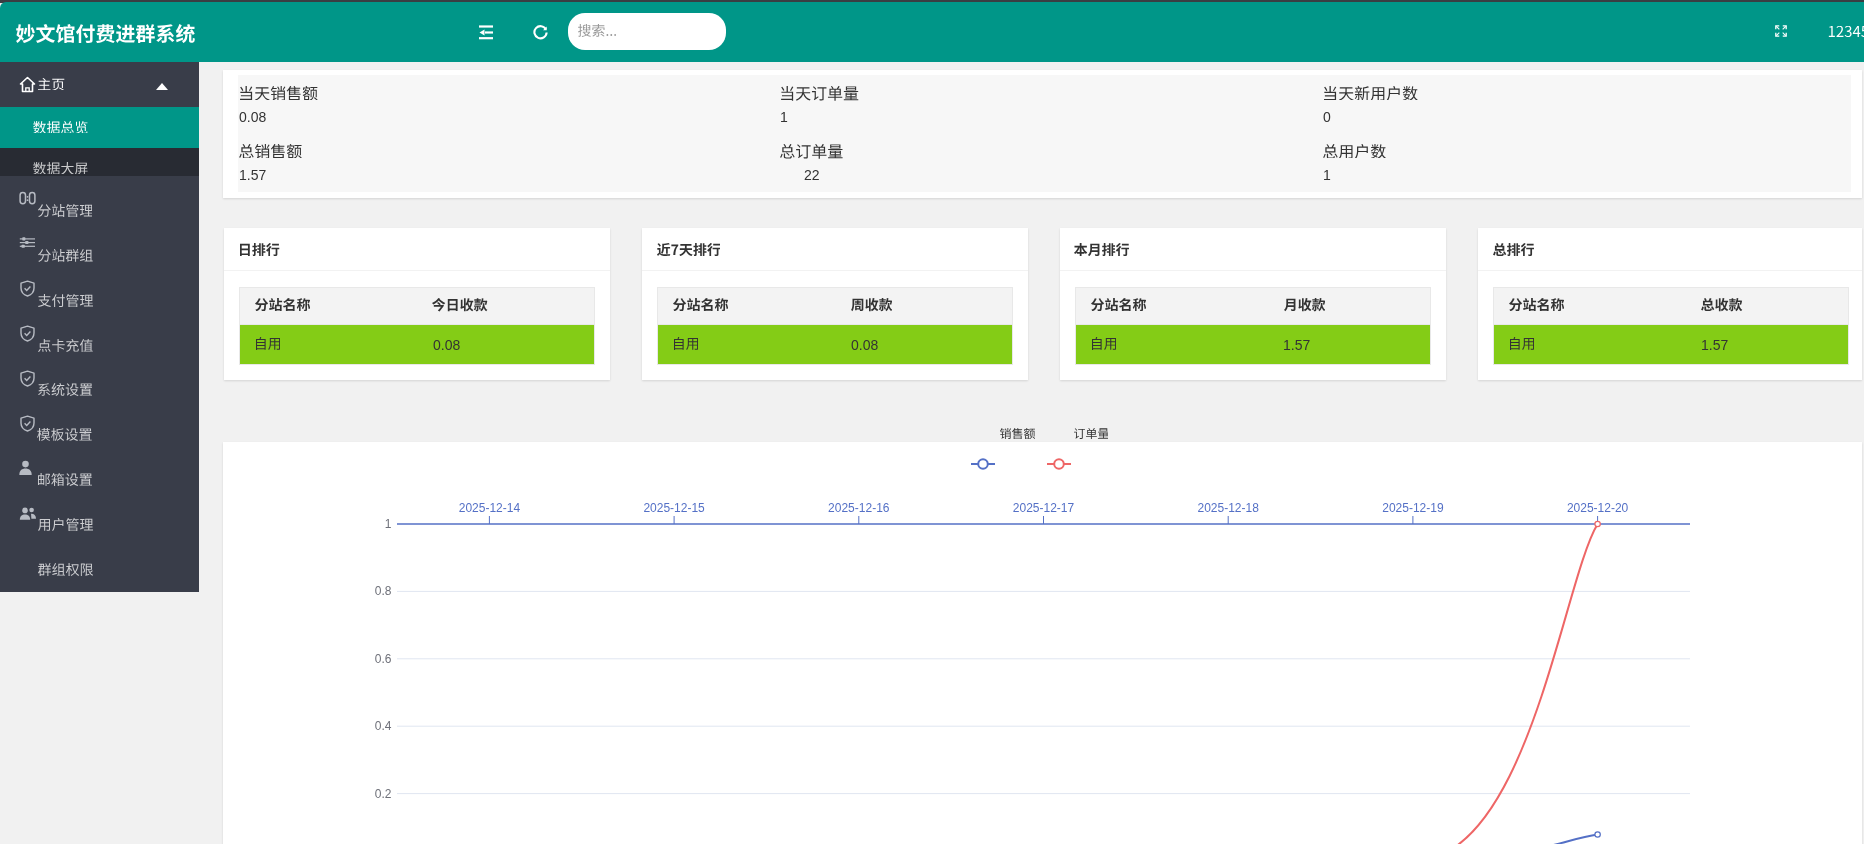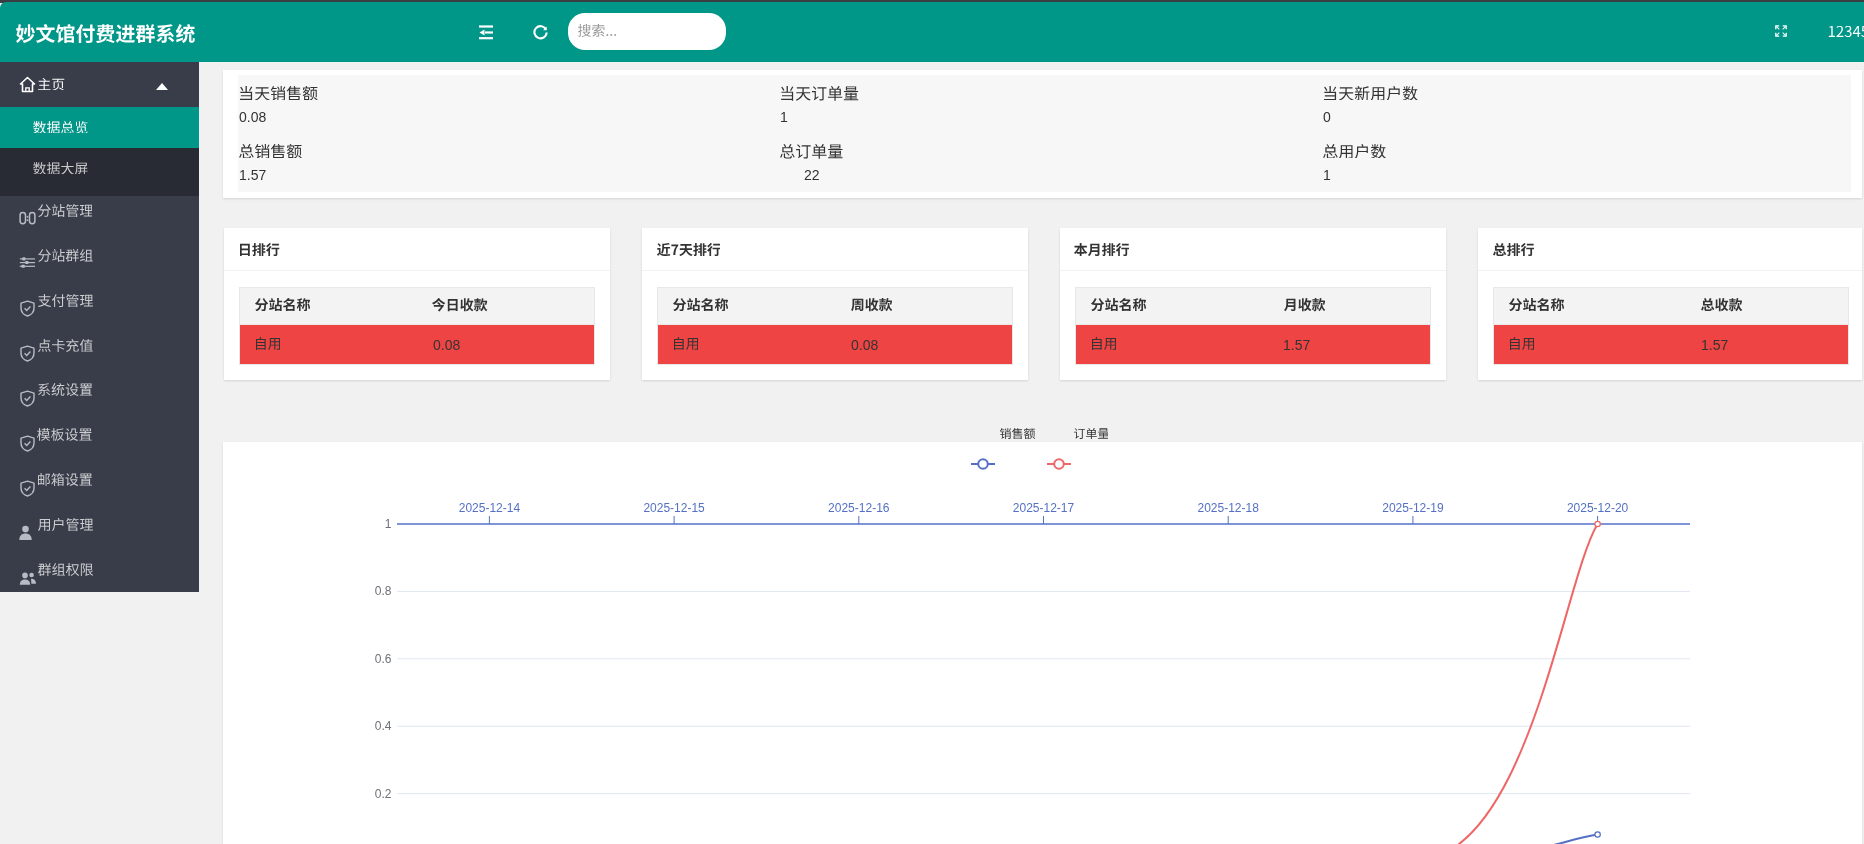--- a/index.html
+++ b/index.html
@@ -17,36 +17,36 @@
 
 #search { left:568px; top:13px; width:158px; height:37px; background:#fff; border-radius:17px; }
 #search span { position:absolute; left:16px; top:10px; color:#999; font-size:14px; }
 
 #side { left:0; top:62px; width:199px; height:530px; background:#393D49; }
 .nav-item { position:relative; height:45px; line-height:45px; color:rgba(255,255,255,0.75); font-size:18px;padding-left:48px; }
 .nav-item .txt { position:absolute; left:38px; top:0; }
 .nav-item svg { position:absolute; left:19px; top:14px; }
 #home-item { color:#fff; }
 .sub-active { height:41px; line-height:41px; background:#009688; color:#fff; font-size:14px; padding-left:33px; }
-.sub-item  { height:48px; line-height:40px; background:#282B33; color:rgba(255,255,255,0.75); font-size:14px; padding-left:33px; }
+.sub-item  { height:28px; line-height:40px; background:#282B33; color:rgba(255,255,255,0.75); font-size:14px; padding-left:33px; }
 .caret { position:absolute; right:31px; top:21px; width:0; height:0; border-left:6px solid transparent; border-right:6px solid transparent; border-bottom:7px solid #fff; }
 
 .card { position:absolute; background:#fff; box-shadow:0 1px 2px rgba(0,0,0,0.12); }
 #stats { left:223px; top:70px; width:1639px; height:128px; }
 #statgray { position:absolute; left:15px; top:5px; right:11px; bottom:6px; background:#f7f7f7; }
 .stat-col { position:absolute; top:0; width:540px; height:117px; }
 .stat-label { position:absolute; left:1px; font-size:16px; color:#333; }
 .stat-value { position:absolute; left:1px; font-size:14px; color:#333; }
 
 .rank { top:228px; width:386px; height:152px; }
 .rank .hd { position:absolute; left:0; top:0; right:0; height:43px; border-bottom:1px solid #f2f2f2; }
 .rank .hd span { position:absolute; left:15px; top:14px; font-size:14px; font-weight:bold; color:#333; }
 .rtable { position:absolute; left:15px; top:59px; width:356px; border:1px solid #e8e8e8; }
 .rtable .trh { height:37px; background:#f3f3f3; border-bottom:1px solid #e8e8e8; position:relative; }
-.rtable .trd { height:39px; background:#ef4444; position:relative; }
+.rtable .trd { height:39px; background:#84cc16; position:relative; }
 .rtable .c1 { position:absolute; left:15px; top:50%; transform:translateY(-50%); font-size:14px; color:#333; }
 .rtable .c2 { position:absolute; left:193px; top:50%; transform:translateY(-50%); font-size:14px; color:#333; }
 .rank3 .c2, .rank4 .c2 { left:207px; }
 .rank4 { width:384px; }
 .rtable .trh .c1, .rtable .trh .c2 { font-weight:bold; }
 
 #chartcard { left:223px; top:411px; width:1639px; height:433px;margin-top:31px; }
 </style>
 </head>
 <body>
@@ -127,27 +127,20 @@
           <path d="M5.6 8.3 L7.7 10.4 L11.4 6.5" fill="none" stroke="#b7bbc3" stroke-width="1.4"></path>
         </svg>
     <span class="txt">分站管理</span>
   </div>
   <div class="nav-item">
     <svg width="17" height="17" viewBox="0 0 17 17">
           <path d="M8.5 1.2 L15 3.2 V8 C15 12.2 12.2 14.8 8.5 16 C4.8 14.8 2 12.2 2 8 V3.2 Z" fill="none" stroke="#b7bbc3" stroke-width="1.4" stroke-linejoin="round"></path>
           <path d="M5.6 8.3 L7.7 10.4 L11.4 6.5" fill="none" stroke="#b7bbc3" stroke-width="1.4"></path>
         </svg>
     <span class="txt">点卡充值</span>
-  </div>
-  <div class="nav-item">
-    <svg width="17" height="17" viewBox="0 0 17 17">
-          <path d="M8.5 1.2 L15 3.2 V8 C15 12.2 12.2 14.8 8.5 16 C4.8 14.8 2 12.2 2 8 V3.2 Z" fill="none" stroke="#b7bbc3" stroke-width="1.4" stroke-linejoin="round"></path>
-          <path d="M5.6 8.3 L7.7 10.4 L11.4 6.5" fill="none" stroke="#b7bbc3" stroke-width="1.4"></path>
-        </svg>
-    <span class="txt">系统设置</span>
   </div>
   <div class="nav-item">
     <svg width="17" height="17" viewBox="0 0 17 17">
           <path d="M8.5 1.2 L15 3.2 V8 C15 12.2 12.2 14.8 8.5 16 C4.8 14.8 2 12.2 2 8 V3.2 Z" fill="none" stroke="#b7bbc3" stroke-width="1.4" stroke-linejoin="round"></path>
           <path d="M5.6 8.3 L7.7 10.4 L11.4 6.5" fill="none" stroke="#b7bbc3" stroke-width="1.4"></path>
         </svg>
     <span class="txt">模板设置</span>
   </div>
   <div class="nav-item">
     <svg width="17" height="17" viewBox="0 0 17 17">

